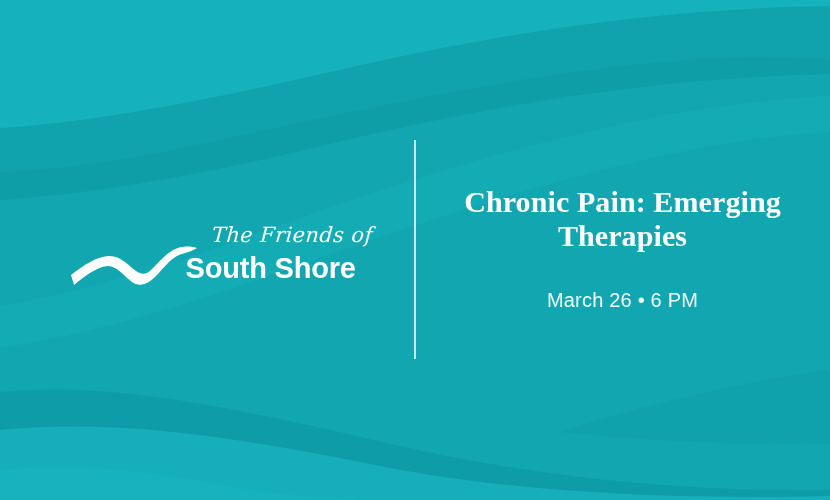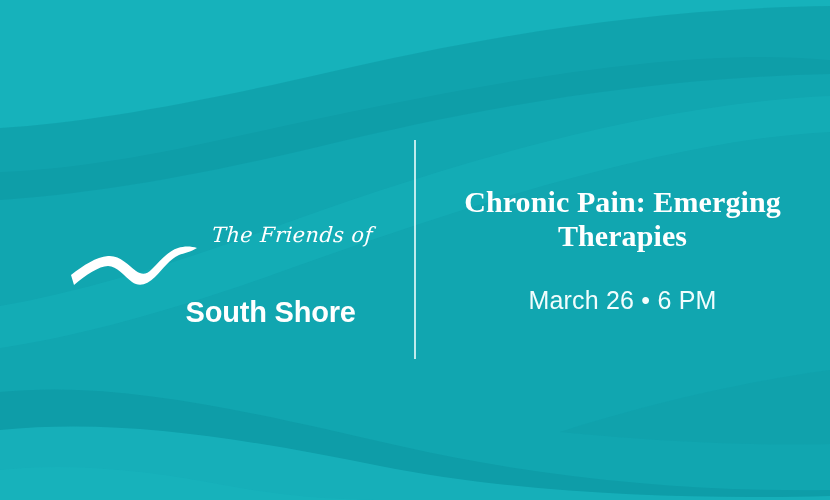--- a/index.html
+++ b/index.html
@@ -88,38 +88,38 @@
     position: absolute;
     left: 116px;
     font-family: "Liberation Sans", sans-serif;
     font-weight: 700;
     font-size: 29px;
     line-height: 34px;
     color: #ffffff;
     letter-spacing: -0.2px;
     white-space: nowrap;
   }
-  .logo-word.l1 { top: 30px; margin-top: 44px; }
+  .logo-word.l1 { top: 30px; }
   .logo-word.l2 { top: 62px; }
   
   .event-title {
     font-family: "Liberation Serif", "DejaVu Serif", serif;
     font-weight: 700;
     font-size: 30px;
     line-height: 34px;
     color: #ffffff;
     text-align: center;
     width: 340px;
     margin: 0;
     letter-spacing: 0.1px;
   }
   .event-date {
     font-family: "Liberation Sans", sans-serif;
     font-weight: 400;
-    font-size: 25px;
+    font-size: 20px;
     line-height: 30px;
     color: #f2fdfd;
     text-align: center;
     margin: 0;
     margin-top: 32px;
     letter-spacing: 0.2px;
   }
 </style>
 </head>
 <body>

